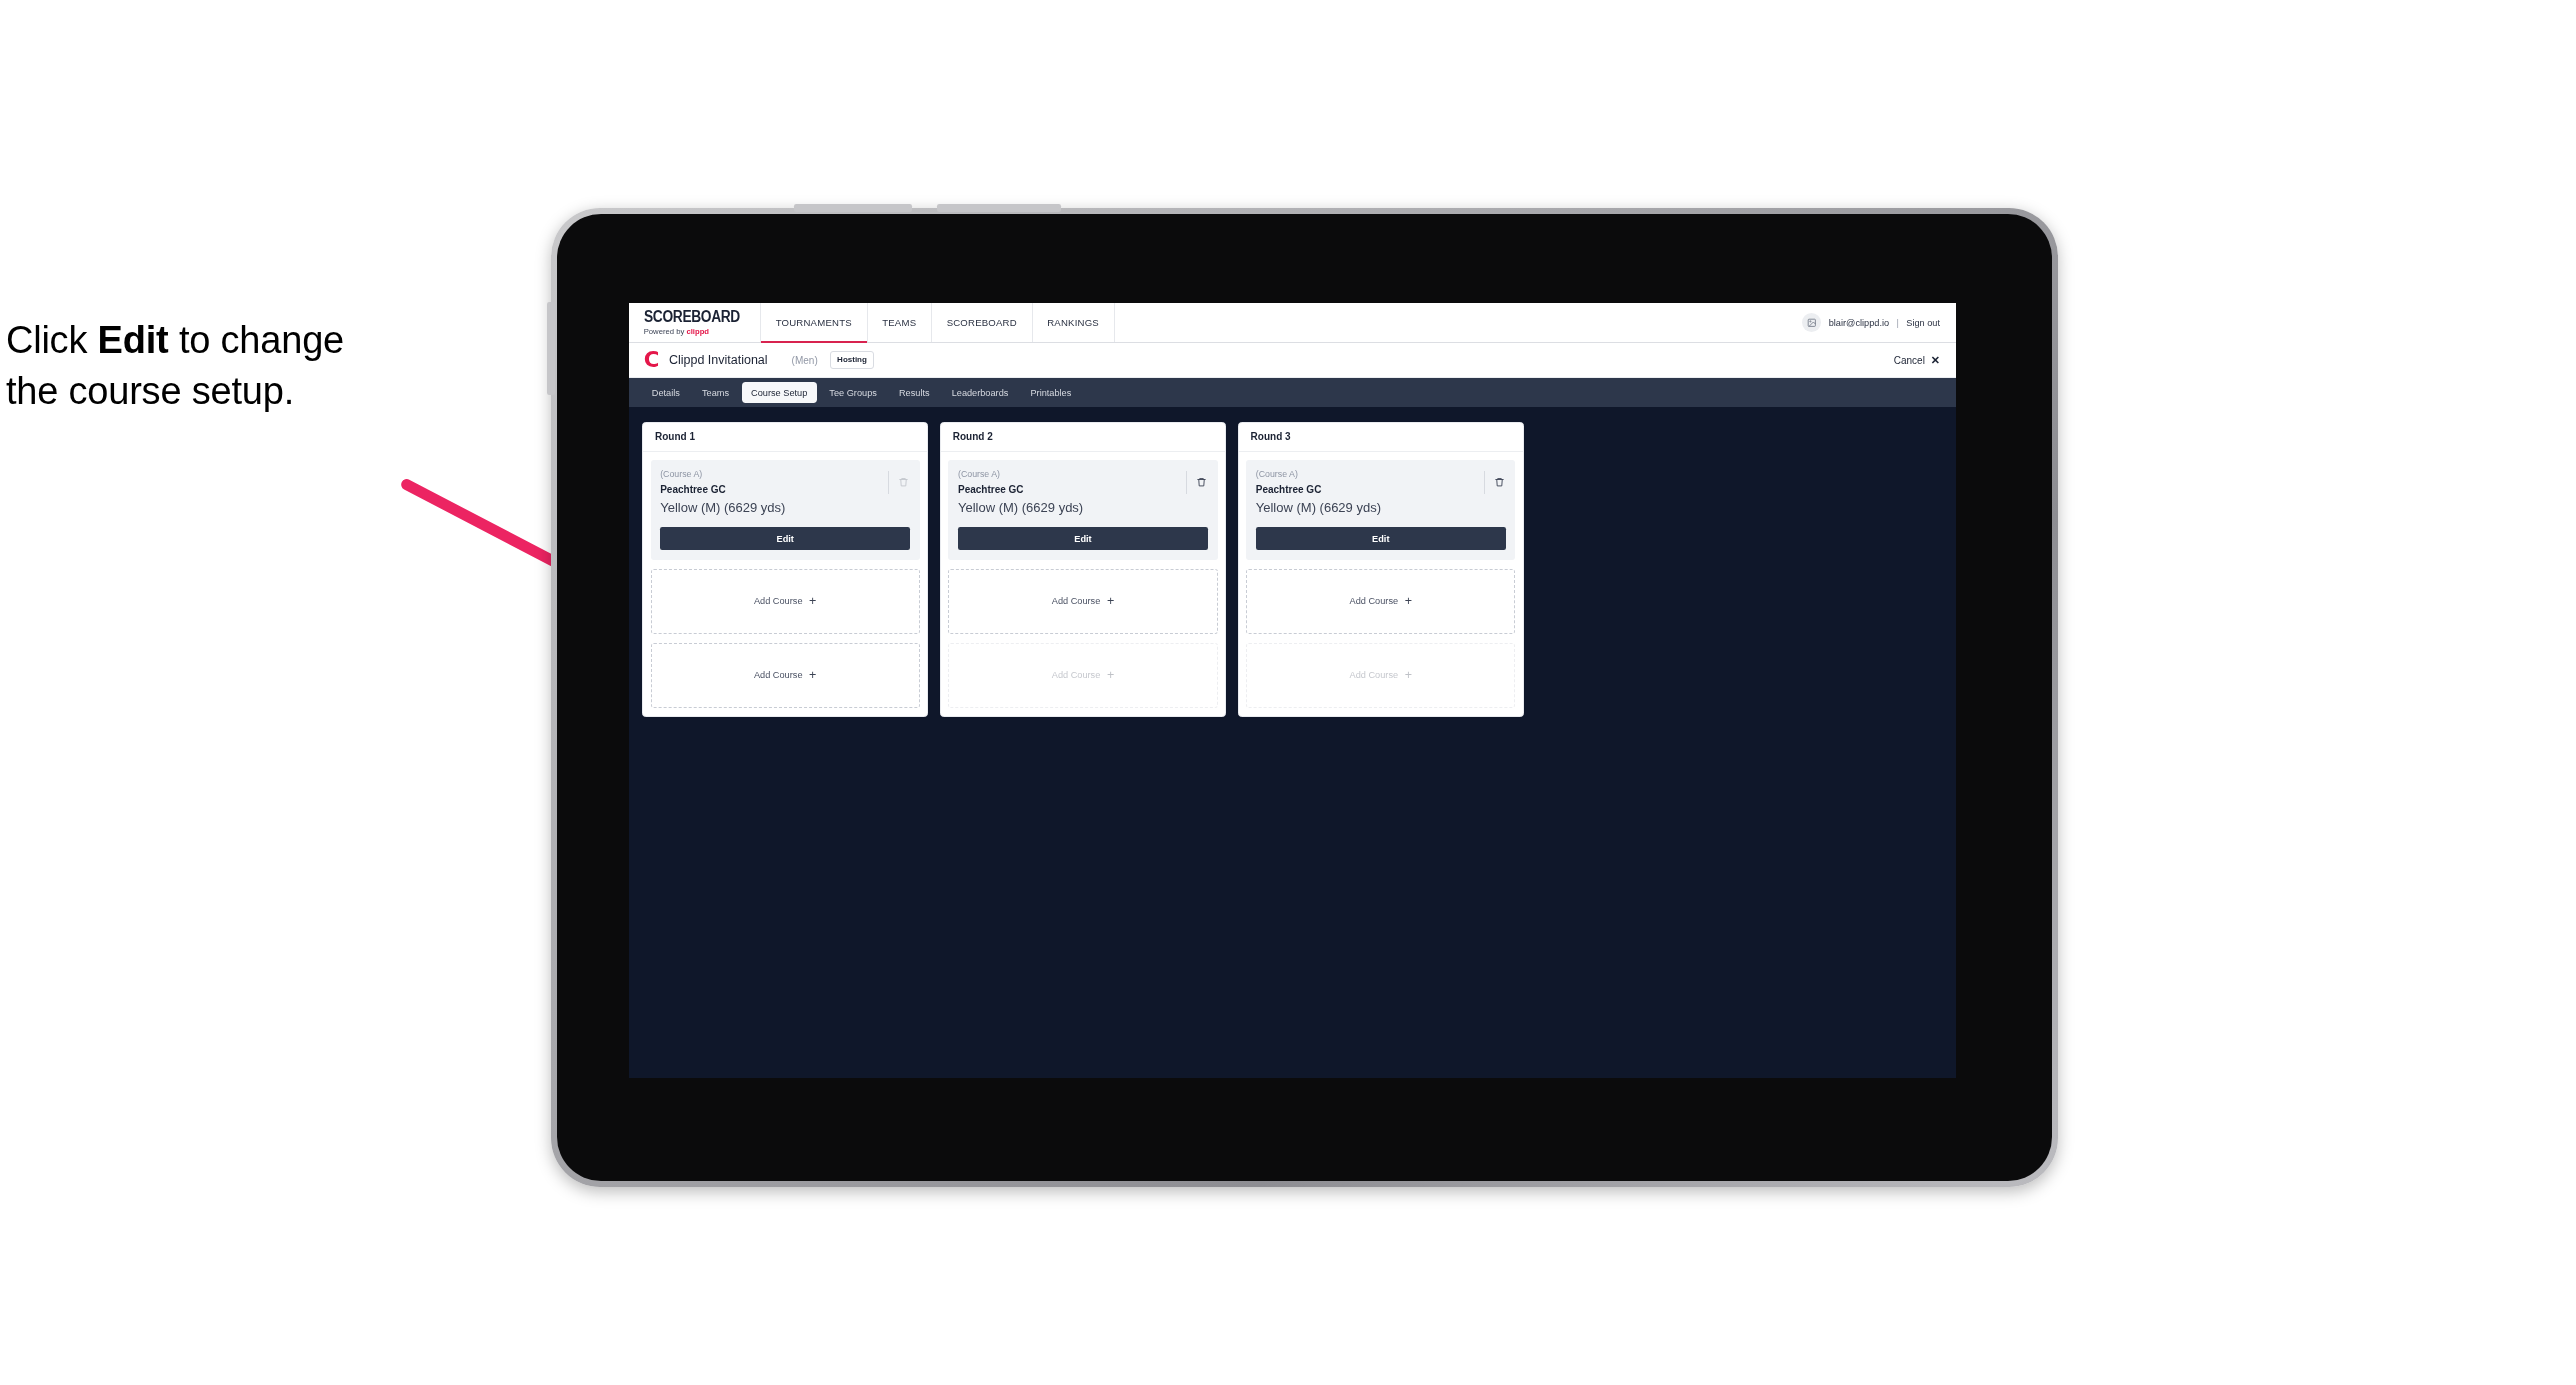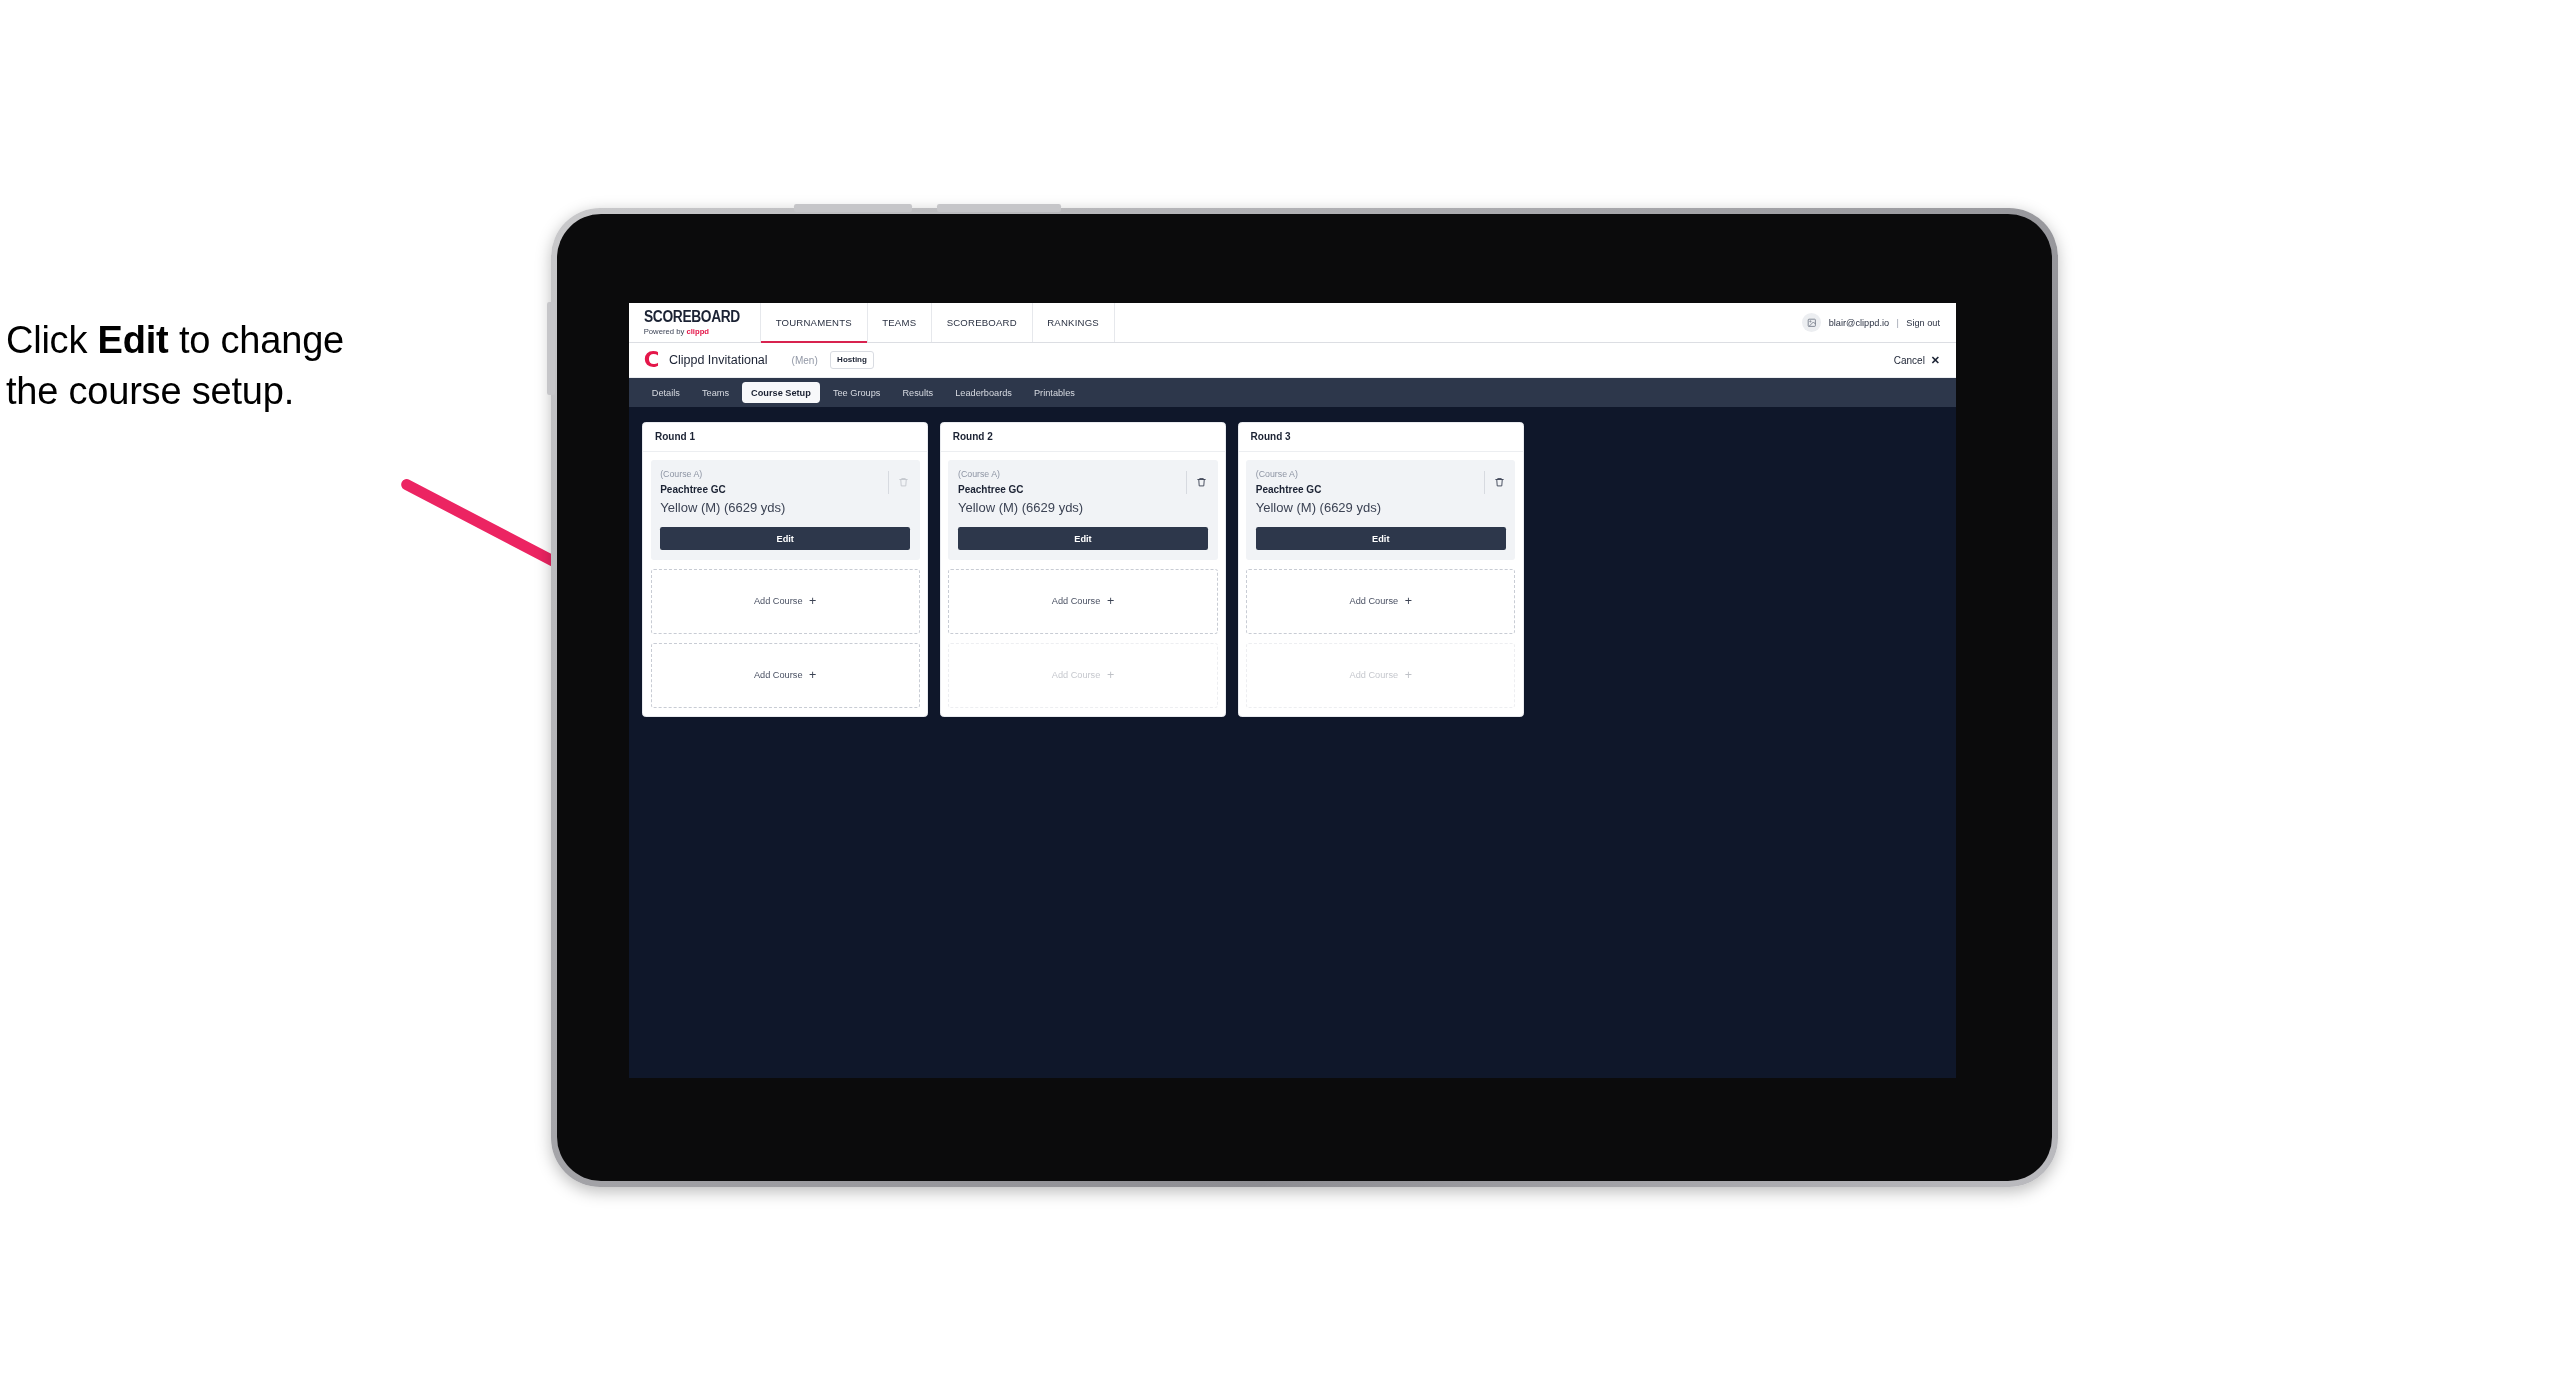--- a/index.html
+++ b/index.html
@@ -240,21 +240,21 @@
   .subtab {
     font-size: 9.2px;
     color: #d7dae1;
     padding: 5.2px 9.6px;
     border-radius: 3.7px;
     white-space: nowrap;
   }
   .subtab.active {
     background: #f7f8fa;
     color: #1b2233;
-    font-weight: bold;
+    font-weight: normal;
   }
 
   
   #rounds {
     display: flex;
     gap: 11.8px;
     padding: 14.7px 0 0 13.2px;
   }
   .round-card {
     width: 286px;

